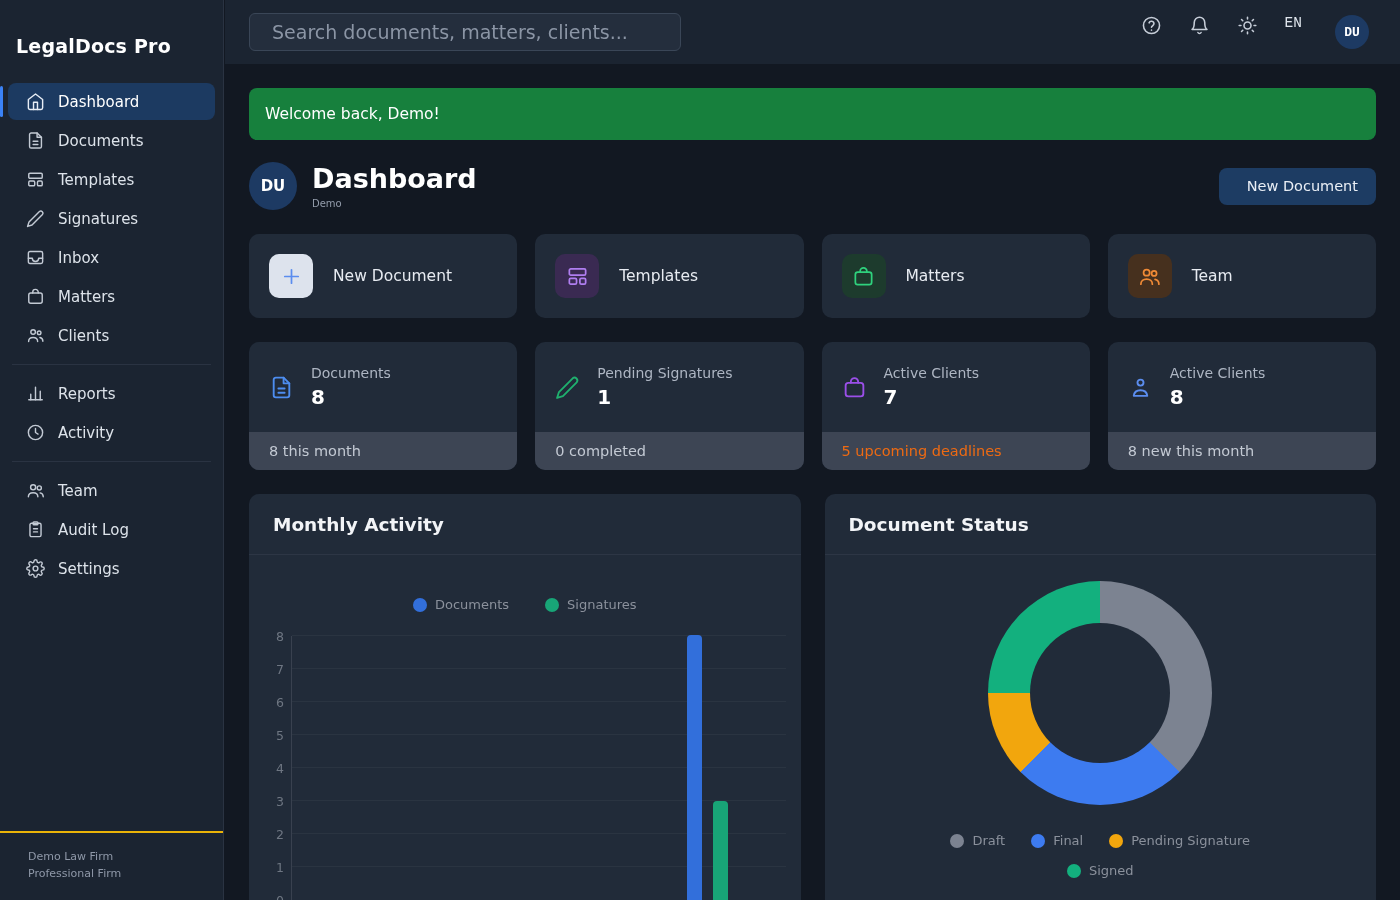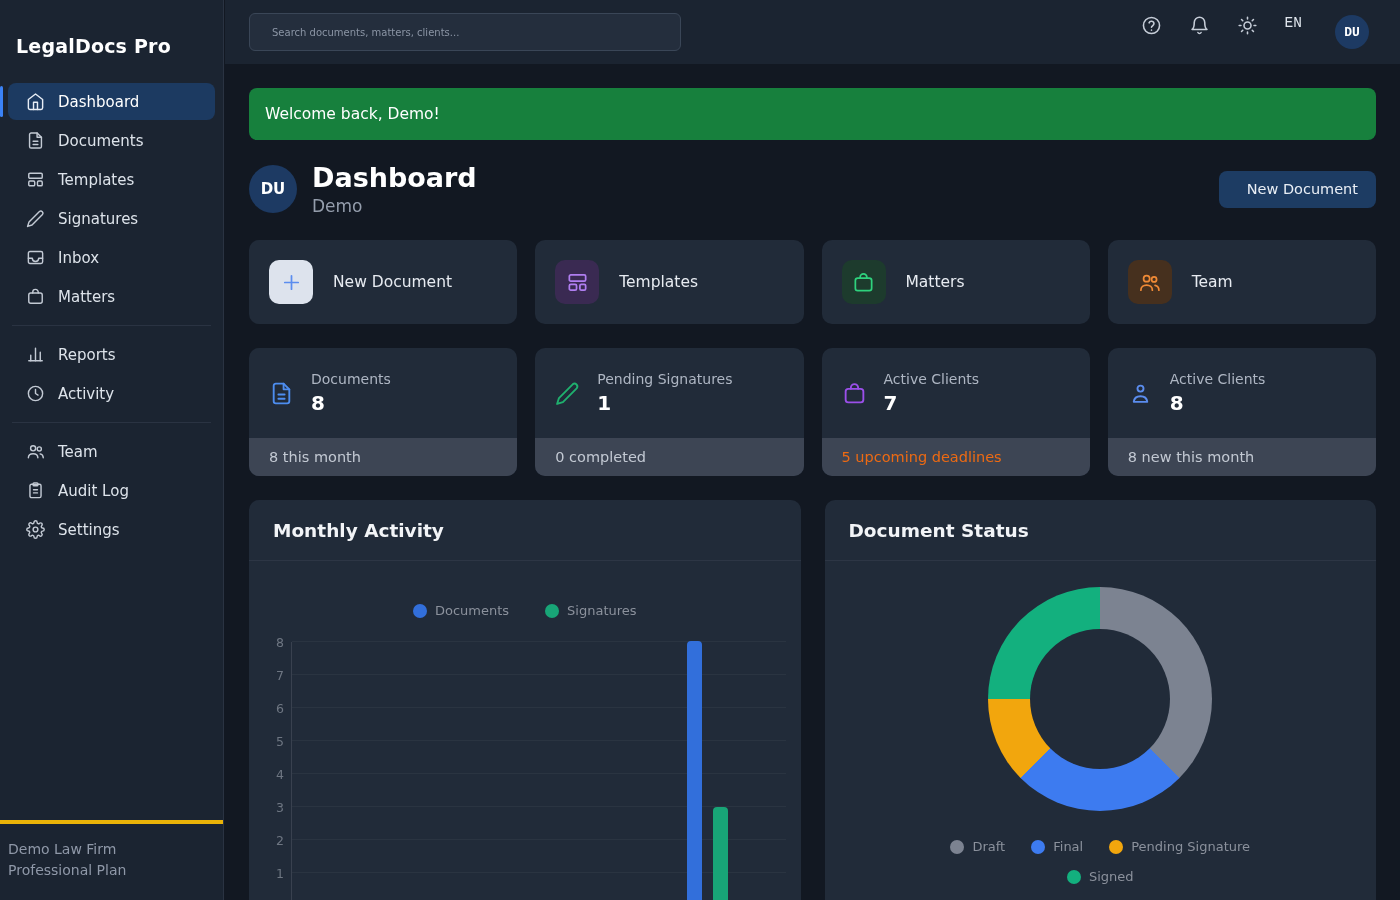--- a/index.html
+++ b/index.html
@@ -27,37 +27,37 @@
   .nav-item .ni-icon { color:#c3cad4; width:19px; height:19px; }
   .nav-item .ni-icon svg { width:19px; height:19px; }
   .nav-item.active { background:#1c3a61; color:#fff; }
   .nav-item.active .ni-icon { color:#e7edf5; }
   .active-strip {
     position:absolute; left:-8px; top:3px; bottom:3px; width:3px;
     background:#3b82f6; border-radius:2px;
   }
   .nav-divider { height:1px; background:#2a3342; margin:10px 4px; }
   .sidebar-footer {
-    padding:15px 8px 18px; border-top:4px solid #eab308;
-    color:#8f98a8; font-size:14px; line-height:1.55;
+    padding:15px 28px 18px; border-top:2px solid #eab308;
+    color:#8f98a8; font-size:11px; line-height:1.55;
   }
 
   
   .header {
     position:absolute; left:225px; right:0; top:0; height:64px;
     background:#1b2431; display:flex; align-items:center; padding:0 24px;
   }
   .searchbox {
     width:432px; height:38px; background:#242e3d; border:1px solid #3a4657;
     border-radius:6px; display:flex; align-items:center; padding:0 12px; gap:10px;
   }
   .searchbox .s-icon { color:#8b95a5; }
   .searchbox input {
     flex:1; background:transparent; border:none; outline:none;
-    color:#cfd6e0; font-size:10px; font-family:inherit;
+    color:#cfd6e0; font-size:19px; font-family:inherit;
   }
   .searchbox input::placeholder { color:#8b95a5; }
   .header-right { margin-left:auto; display:flex; align-items:flex-start; gap:27px;font-family:Liberation Mono, monospace; }
   .hicon { color:#c6cdd8; cursor:pointer; }
   .hicon svg { width:21px; height:21px; }
   .lang { display:flex; align-items:center; gap:6px; color:#dfe5ec; font-size:14.5px; cursor:pointer; }
   .chev { color:#aeb6c3; }
   .user-menu { display:flex; align-items:center; gap:7px; cursor:pointer; }
   .avatar-sm {
     width:34px; height:34px; border-radius:50%; background:#1d3a63;
@@ -72,21 +72,21 @@
     padding:17px 16px; font-size:15.5px; margin-bottom:22px;
   }
   .page-header { display:flex; align-items:center; margin-bottom:24px; }
   .avatar-lg {
     width:48px; height:48px; border-radius:50%; background:#1d3a63;
     color:#fff; font-weight:bold; font-size:15px;
     display:flex; align-items:center; justify-content:center;
   }
   .ph-text { margin-left:15px; }
   .page-title { font-size:27px; font-weight:bold; color:#fff; line-height:1.15; }
-  .page-subtitle { font-size:17px; color:#949dac; margin-top:3px; }
+  .page-subtitle { font-size:10px; color:#949dac; margin-top:3px; }
   .btn-primary {
     margin-left:auto; background:#1d3c63; color:#e9eef5; border:none; cursor:pointer;
     border-radius:8px; padding:0 18px; height:37px; font-size:14.5px; font-family:inherit;
     display:flex; align-items:center; gap:10px;
   }
 
   .grid4 { display:grid; grid-template-columns:repeat(4,1fr); gap:18px; margin-bottom:24px; }
   .qa-card {
     background:#212b39; border-radius:10px; padding:20px;
     display:flex; align-items:center; gap:20px; cursor:pointer; height:84px;
@@ -185,20 +185,31 @@
       </div>
       <div class="nav-item">
         <span class="ni-icon">
           <svg viewBox="0 0 24 24" fill="none" stroke="currentColor" stroke-width="1.8" stroke-linecap="round" stroke-linejoin="round" width="100%" height="100%">
             <rect x="3.5" y="7.5" width="17" height="13" rx="2.5"></rect>
             <path d="M8.5 7.5v-1a3.5 3.5 0 0 1 7 0v1"></path>
           </svg>
         </span>
         <span>Matters</span>
       </div>
+      <div class="nav-item">
+        <span class="ni-icon">
+          <svg viewBox="0 0 24 24" fill="none" stroke="currentColor" stroke-width="1.8" stroke-linecap="round" stroke-linejoin="round" width="100%" height="100%">
+            <circle cx="9" cy="7.6" r="2.9"></circle>
+            <path d="M3.3 19.5c0-3.1 2.5-5 5.7-5s5.7 1.9 5.7 5"></path>
+            <circle cx="16.6" cy="8.6" r="2.3"></circle>
+            <path d="M17.6 14.6c2.2.5 3.7 2.1 3.7 4.6"></path>
+          </svg>
+        </span>
+        <span>Clients</span>
+      </div>
       <div class="nav-divider"></div>
       <div class="nav-item">
         <span class="ni-icon">
           <svg viewBox="0 0 24 24" fill="none" stroke="currentColor" stroke-width="1.8" stroke-linecap="round" stroke-linejoin="round" width="100%" height="100%">
             <path d="M18 20V9M12 20V4M6 20v-7"></path>
             <path d="M3.5 20h17"></path>
           </svg>
         </span>
         <span>Reports</span>
       </div>
@@ -238,21 +249,21 @@
           <svg viewBox="0 0 24 24" fill="none" stroke="currentColor" stroke-width="1.8" stroke-linecap="round" stroke-linejoin="round" width="100%" height="100%">
             <circle cx="12" cy="12" r="3"></circle>
             <path d="M19.4 15a1.7 1.7 0 0 0 .34 1.87l.06.06a2 2 0 1 1-2.83 2.83l-.06-.06a1.7 1.7 0 0 0-1.87-.34 1.7 1.7 0 0 0-1 1.55V21a2 2 0 1 1-4 0v-.09a1.7 1.7 0 0 0-1.11-1.55 1.7 1.7 0 0 0-1.87.34l-.06.06a2 2 0 1 1-2.83-2.83l.06-.06a1.7 1.7 0 0 0 .34-1.87 1.7 1.7 0 0 0-1.55-1H3a2 2 0 1 1 0-4h.09a1.7 1.7 0 0 0 1.55-1.11 1.7 1.7 0 0 0-.34-1.87l-.06-.06a2 2 0 1 1 2.83-2.83l.06.06a1.7 1.7 0 0 0 1.87.34h.09a1.7 1.7 0 0 0 1-1.55V3a2 2 0 1 1 4 0v.09a1.7 1.7 0 0 0 1 1.55 1.7 1.7 0 0 0 1.87-.34l.06-.06a2 2 0 1 1 2.83 2.83l-.06.06a1.7 1.7 0 0 0-.34 1.87v.09a1.7 1.7 0 0 0 1.55 1H21a2 2 0 1 1 0 4h-.09a1.7 1.7 0 0 0-1.51 1z"></path>
           </svg>
         </span>
         <span>Settings</span>
       </div>
     </nav>
   <div class="sidebar-footer">
     <div>Demo Law Firm</div>
-    <div>Professional Plan</div>
+    <div>Professional Firm</div>
   </div>
 </aside>
 
 <header class="header">
   <div class="searchbox">
     <span class="s-icon"></span>
     <input value="" placeholder="Search documents, matters, clients..." style="">
   </div>
   <div class="header-right">
     <span id="header-icons" style="display:flex;align-items:center;gap:27px;">

